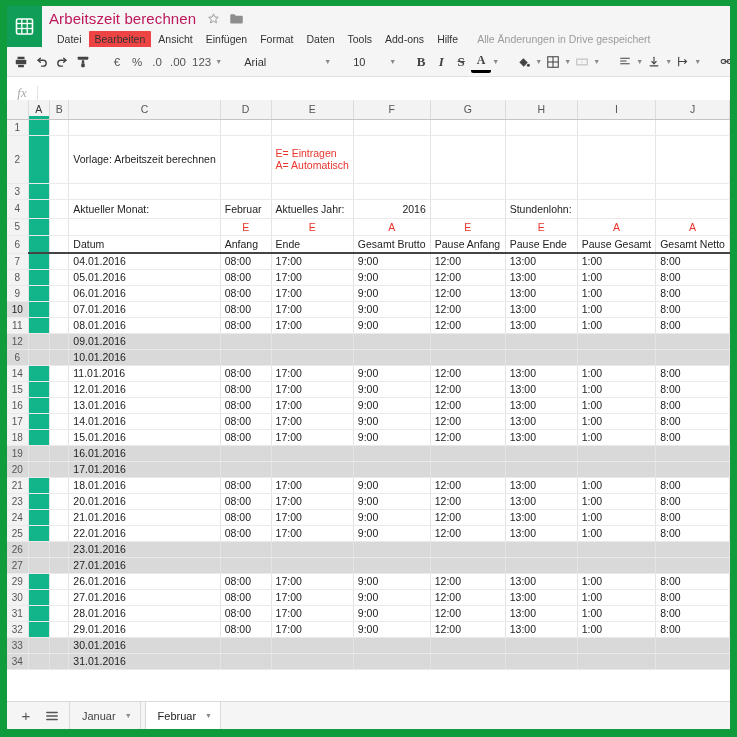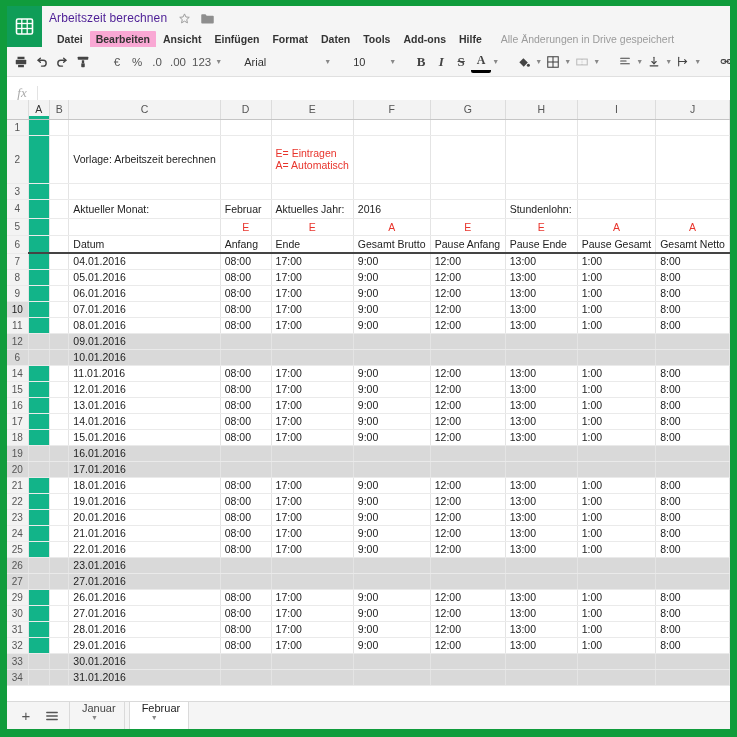--- a/index.html
+++ b/index.html
@@ -39,22 +39,22 @@
     display: flex; align-items: center; justify-content: center;
   }
   .logo-tile svg { display:block; }
 
   .title-row {
     position: absolute; left: 42px; top: 2px;
     height: 20px;
     display: flex; align-items: center;
   }
   .doc-title {
-    font-size: 12px;
-    color: #4c1d95;
+    font-size: 15px;
+    color: #be185d;
     letter-spacing: .1px;
     white-space: nowrap;
   }
   .title-icon {
     margin-left: 11px;
     color: #9a9a9a;
     display: inline-flex; align-items: center;
   }
   .title-icon.folder { margin-left: 9px; color:#8e8e8e; }
 
@@ -63,23 +63,22 @@
     height: 16px;
     display: flex; align-items: center;
     font-size: 10.5px;
     color: #333;
   }
   .menu-item {
     padding: 2px 6px 3px 6px;
     margin-right: 1px;
     white-space: nowrap;
     border-radius: 1px;
-    font-weight: bold;
-  }
-  .menu-item.active { background: #f9a8d4; }
+  }
+  .menu-item.active { background: #ef4444; }
   .save-state {
     margin-left: 12px;
     color: #9b9b9b;
     font-size: 10.5px;
     white-space: nowrap;
   }
 
   
   .toolbar {
     position: absolute; left: 0; top: 41px;
@@ -200,49 +199,48 @@
   }
   td.rownum.hl { background: #dcdcdc; color:#222; }
 
   td.colA { background: #12b489; border-right:1px solid #12b489; border-bottom:1px solid #12b489; }
   td.weekend { background: #d9d9d9; }
   tr.weekend td { background: #d9d9d9; }
 
   .b  { font-weight: 700; }
   .red{ color: #e8342c; }
   .center { text-align: center; }
-  .right  { }
+  .right  { text-align: right; }
   .thickbottom { border-bottom: 2px solid #444 !important; }
 
   .cellwrap { white-space: normal; line-height: 12.5px; }
 
   
   .tabbar {
     position: absolute; left: 0; bottom: 0;
     width: 723px; height: 28px;
     background: #f5f5f5;
     border-top: 1px solid #dadada;
     display: flex; align-items: center;
     padding-left: 6px;
   }
   .tb-icon-btn {
     width: 26px; height: 26px;
     display:flex; align-items:center; justify-content:center;
     color: #555; font-size: 15px;
   }
   .sheet-tab {
     height: 27px;
-    display: flex; align-items: flex-start;
+    display: flex; align-items: center;
     padding: 0 8px 0 12px;
     margin-left: 4px;
     font-size: 11px;
     color: #444;
     border-left: 1px solid #dadada;
     border-right: 1px solid #dadada;
-    flex-direction: column;
   }
   .sheet-tab.active {
     background: #fff;
     color: #222;
     border-top: 1px solid #dadada;
     height: 28px;
     margin-top: -1px;
   }
   .sheet-tab .caret { margin-left: 9px; color:#888; font-size: 7px; }
 </style>
@@ -743,33 +741,20 @@
               <td class="">18.01.2016</td>
               <td class="">08:00</td>
               <td class="">17:00</td>
               <td class="">9:00</td>
               <td class="">12:00</td>
               <td class="">13:00</td>
               <td class="">1:00</td>
               <td class="b">8:00</td>
             </tr>
             <tr>
-              <td class="rownum">22</td>
-              <td class="colA"></td>
-              <td></td>
-              <td class="">19.01.2016</td>
-              <td class="">08:00</td>
-              <td class="">17:00</td>
-              <td class="">9:00</td>
-              <td class="">12:00</td>
-              <td class="">13:00</td>
-              <td class="">1:00</td>
-              <td class="b">8:00</td>
-            </tr>
-            <tr>
               <td class="rownum">23</td>
               <td class="colA"></td>
               <td></td>
               <td class="">20.01.2016</td>
               <td class="">08:00</td>
               <td class="">17:00</td>
               <td class="">9:00</td>
               <td class="">12:00</td>
               <td class="">13:00</td>
               <td class="">1:00</td>

